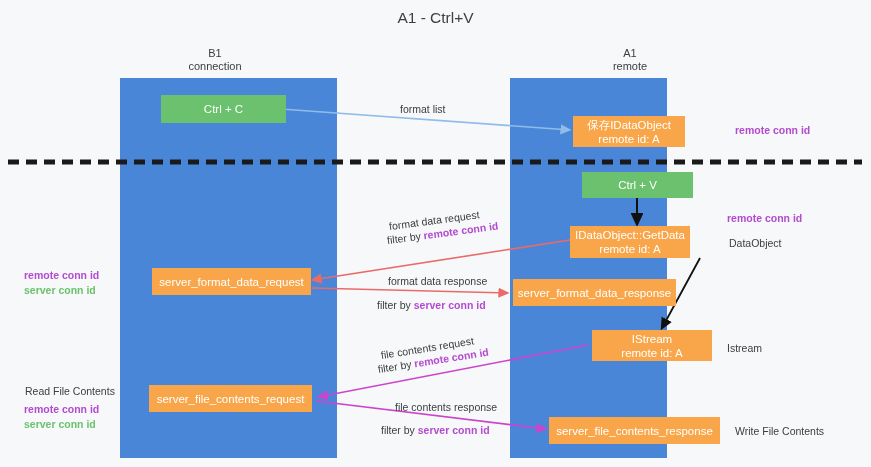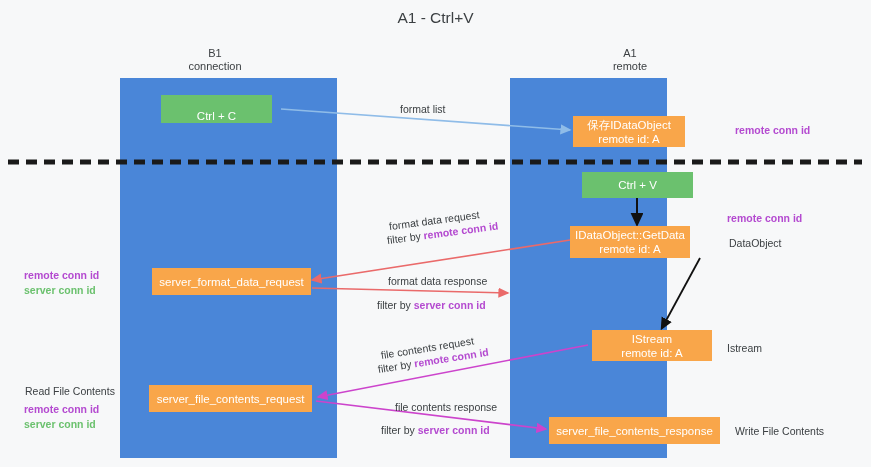--- a/index.html
+++ b/index.html
@@ -126,21 +126,21 @@
 
     <line x1="312" y1="288" x2="508" y2="293" stroke="#ea6a6a" stroke-width="1.6" marker-end="url(#ar-red)"></line>
 
     <line x1="700" y1="258" x2="662" y2="328" stroke="#111111" stroke-width="1.8" marker-end="url(#ar-black)"></line>
 
     <line x1="588" y1="345" x2="318" y2="397" stroke="#cc44cc" stroke-width="1.6" marker-end="url(#ar-mag)"></line>
 
     <line x1="316" y1="401" x2="546" y2="429" stroke="#cc44cc" stroke-width="1.6" marker-end="url(#ar-mag)"></line>
   </svg>
 
-  <div class="node green" style="left:161px; top:95px; width:111px; height:28px;justify-content:flex-end;">
+  <div class="node green" style="left:161px; top:95px; width:125px; height:28px;">
     <span>Ctrl + C</span>
   </div>
 
   <div class="node orange" style="left:573px; top:116px; width:112px; height:31px;">
     <span>保存IDataObject</span>
     <span class="l2">remote id: A</span>
   </div>
 
   <div class="node green" style="left:582px; top:172px; width:111px; height:26px;align-items:center;">
     <span>Ctrl + V</span>
@@ -148,20 +148,23 @@
 
   <div class="node orange" style="left:570px; top:226px; width:120px; height:32px;">
     <span>IDataObject::GetData</span>
     <span class="l2">remote id: A</span>
   </div>
 
   <div class="node orange" style="left:152px; top:268px; width:159px; height:27px;">
     <span>server_format_data_request</span>
   </div>
 
+  <div class="node orange" style="left:513px; top:279px; width:163px; height:27px;">
+    <span>server_format_data_response</span>
+  </div>
 
   <div class="node orange" style="left:592px; top:330px; width:120px; height:31px;">
     <span>IStream</span>
     <span class="l2">remote id: A</span>
   </div>
 
   <div class="node orange" style="left:149px; top:385px; width:163px; height:27px;">
     <span>server_file_contents_request</span>
   </div>
 

